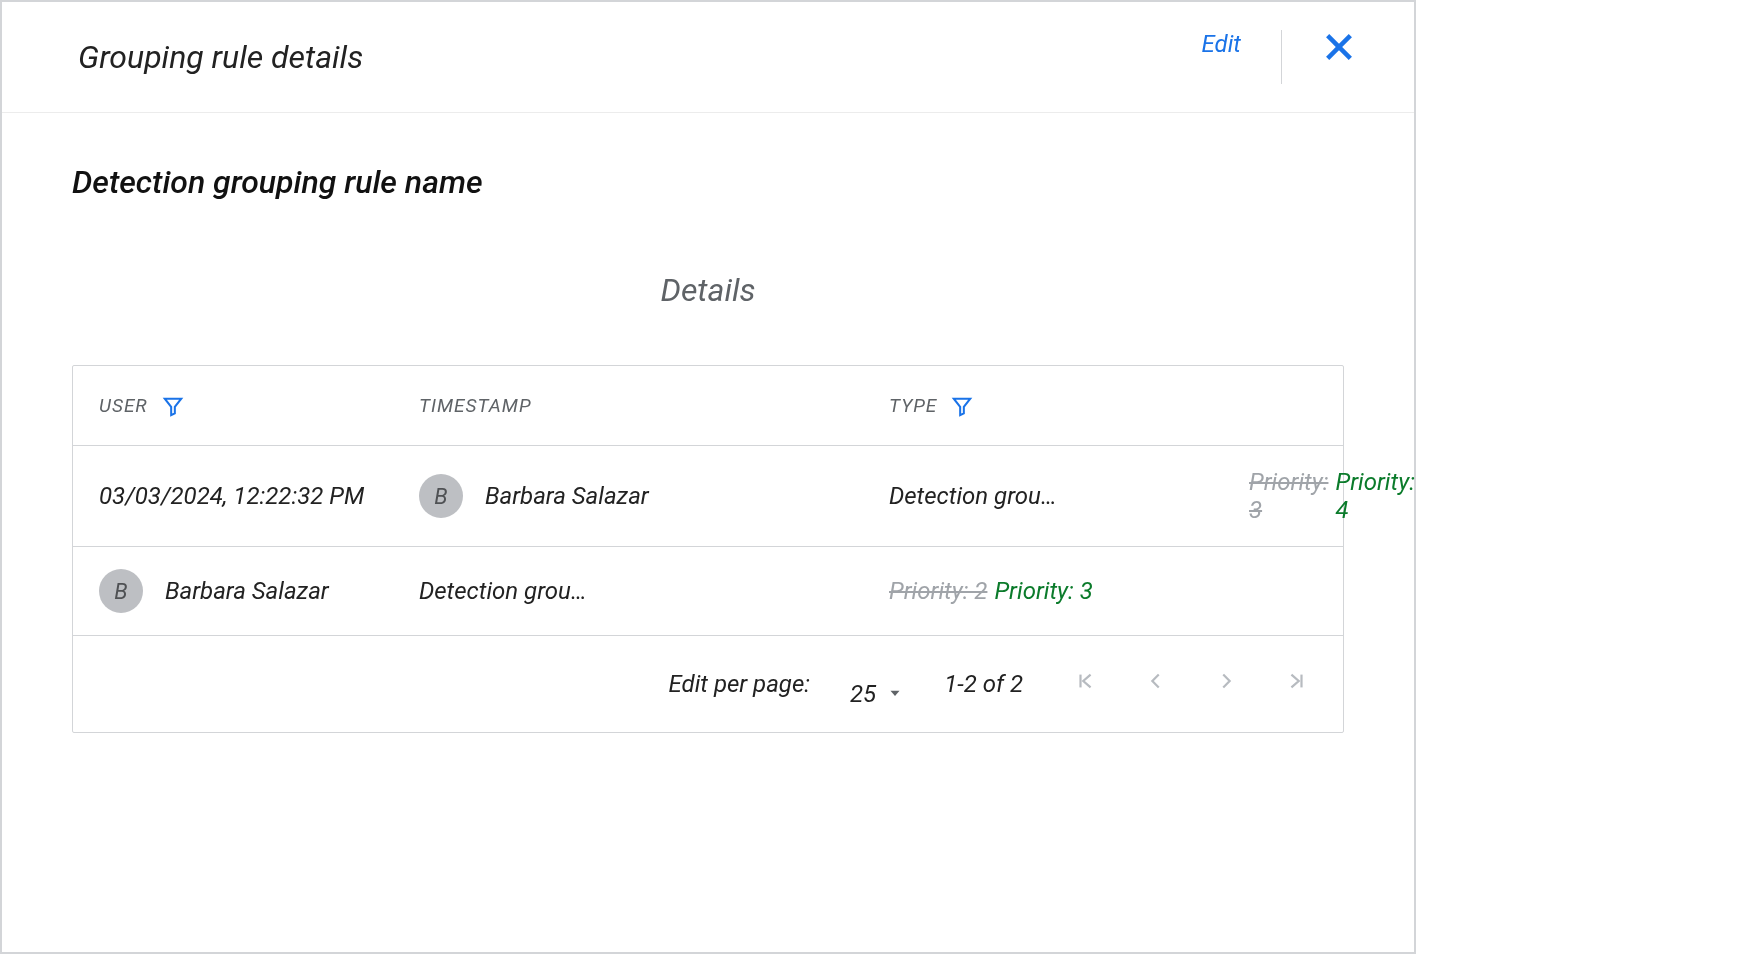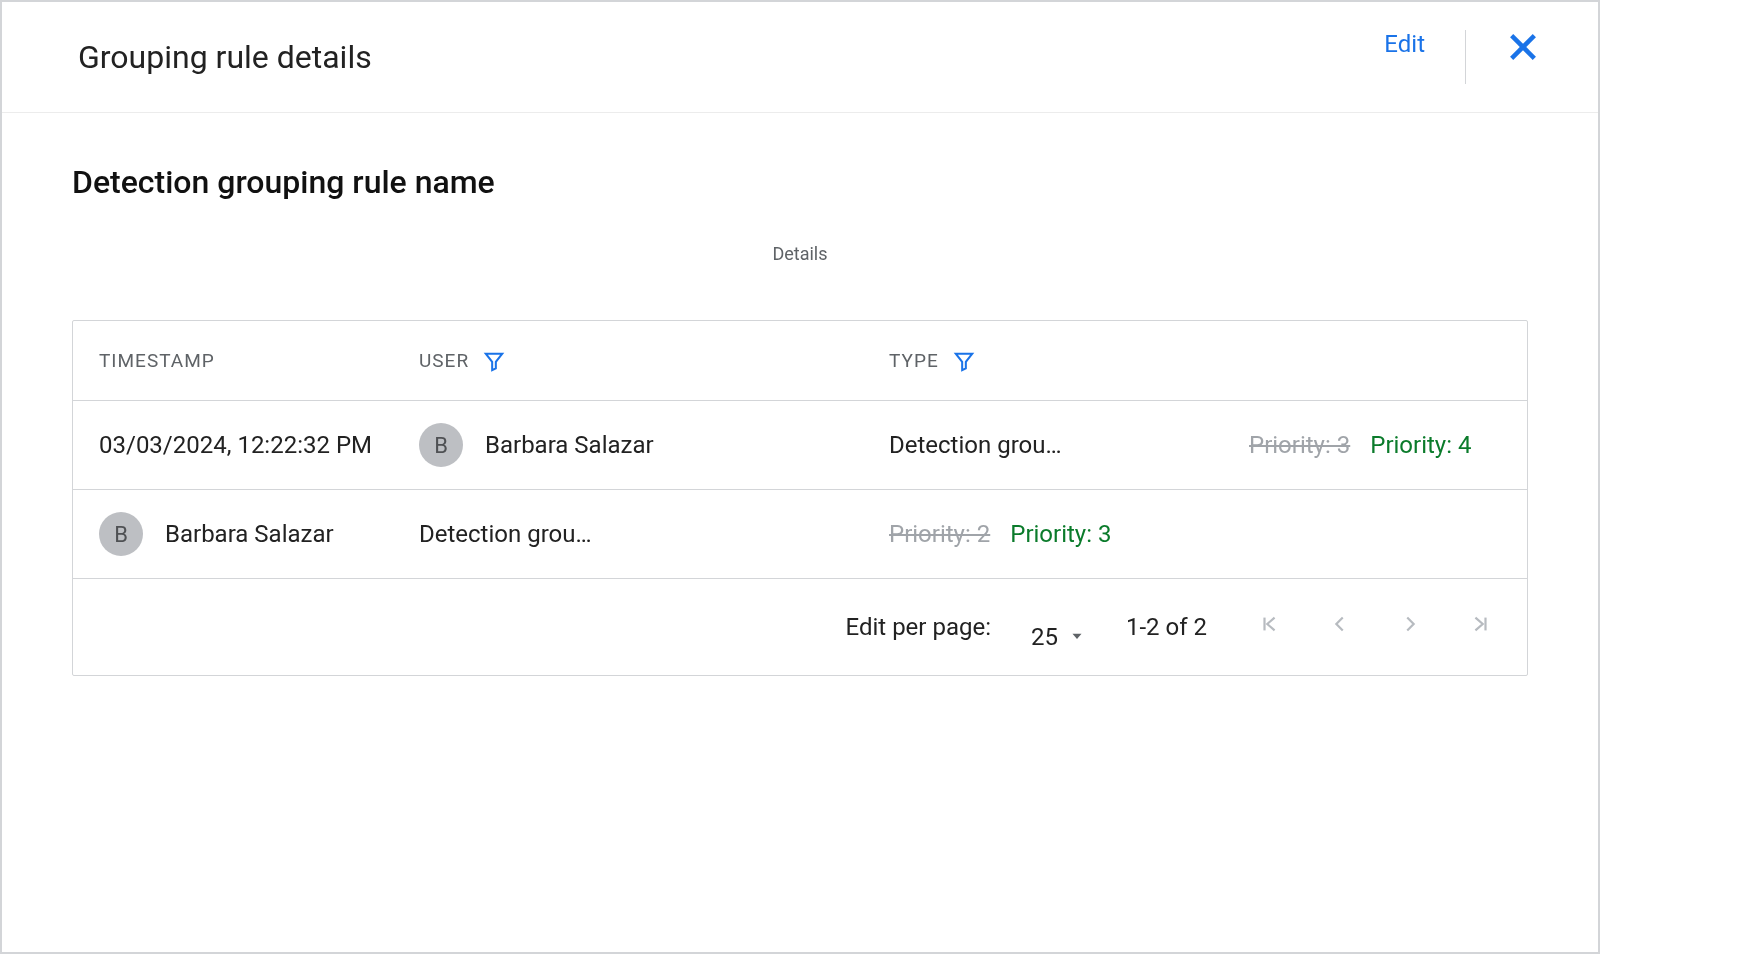--- a/index.html
+++ b/index.html
@@ -4,26 +4,27 @@
 <style>
   * { box-sizing: border-box; margin: 0; padding: 0; }
   html, body { width: 100%; height: 100%; }
   body {
     font-family: -apple-system, BlinkMacSystemFont, "Segoe UI", Roboto, Helvetica, Arial, sans-serif;
     background: #fff;
     color: #1a1a1a;
     font-size: 18px;
   }
   .window {
-    width: 1600px;
+    width: 1416px;
     height: 954px;
     border: 2px solid #d3d5d8;
     background: #fff;
     display: flex;
     flex-direction: column;
+    font-style: italic;
   }
   
   .header {
     display: flex;
     align-items: center;
     justify-content: space-between;
     padding: 28px 58px 28px 76px;
     border-bottom: 1px solid #ececec;
   }
   .header-title {
@@ -59,34 +60,34 @@
 
   
   .body {
     padding: 50px 70px 50px 70px;
     flex: 1;
   }
   .page-heading {
     font-size: 32px;
     font-weight: 500;
     color: #111;
-    margin-bottom: 26px;
+    margin-bottom: 54px;
   }
 
   
   .tabs {
     display: flex;
     width: 100%;
     border-bottom: 0;
     margin-bottom: 40px;
   }
   .tab {
     flex: 1;
     text-align: center;
-    font-size: 18px;
+    font-size: 32px;
     padding: 16px 0;
     cursor: pointer;
   }
   .tab.inactive { color: #5f6367; }
   .tab.active {
     color: #111;
     border-bottom: 5px solid #1a73e8;
     font-weight: 400;
   }
 
@@ -132,21 +133,21 @@
   .user-cell { display:flex; align-items:center; gap:22px; }
   .avatar {
     width: 44px; height: 44px; border-radius: 50%;
     background: #bdbfc3;
     color: #4f5154;
     display:flex; align-items:center; justify-content:center;
     font-size: 22px;
     font-weight: 400;
   }
   .type-cell { white-space: nowrap; overflow:hidden; text-overflow:ellipsis; padding-right:30px; }
-  .change-cell { display:flex; align-items:center; gap:20px; }
+  .change-cell { display:flex; align-items:center; gap:7px; }
   .change-old {
     color: #a0a4a9;
     text-decoration: line-through;
     text-decoration-thickness: 2px;
   }
   .change-new { color: #0b7b2b; }
 
   
   .tfoot {
     display:flex;
@@ -189,29 +190,29 @@
 
     <div class="tabs">
       <div class="tab inactive">
         <span>Details</span>
       </div>
     </div>
 
     <div class="table">
       <div class="thead">
         <div class="th">
-          <span>TIMESTAMP</span>
-        </div>
-        <div class="th">
           <span>USER</span>
           <span class="filter-icon">
             <svg viewBox="0 0 24 24">
                 <polygon points="3,4 21,4 14,13 14,20 10,22 10,13" fill="none"></polygon>
               </svg>
           </span>
+        </div>
+        <div class="th">
+          <span>TIMESTAMP</span>
         </div>
         <div class="th">
           <span>TYPE</span>
           <span class="filter-icon">
             <svg viewBox="0 0 24 24">
                 <polygon points="3,4 21,4 14,13 14,20 10,22 10,13" fill="none"></polygon>
               </svg>
           </span>
         </div>
       </div>

